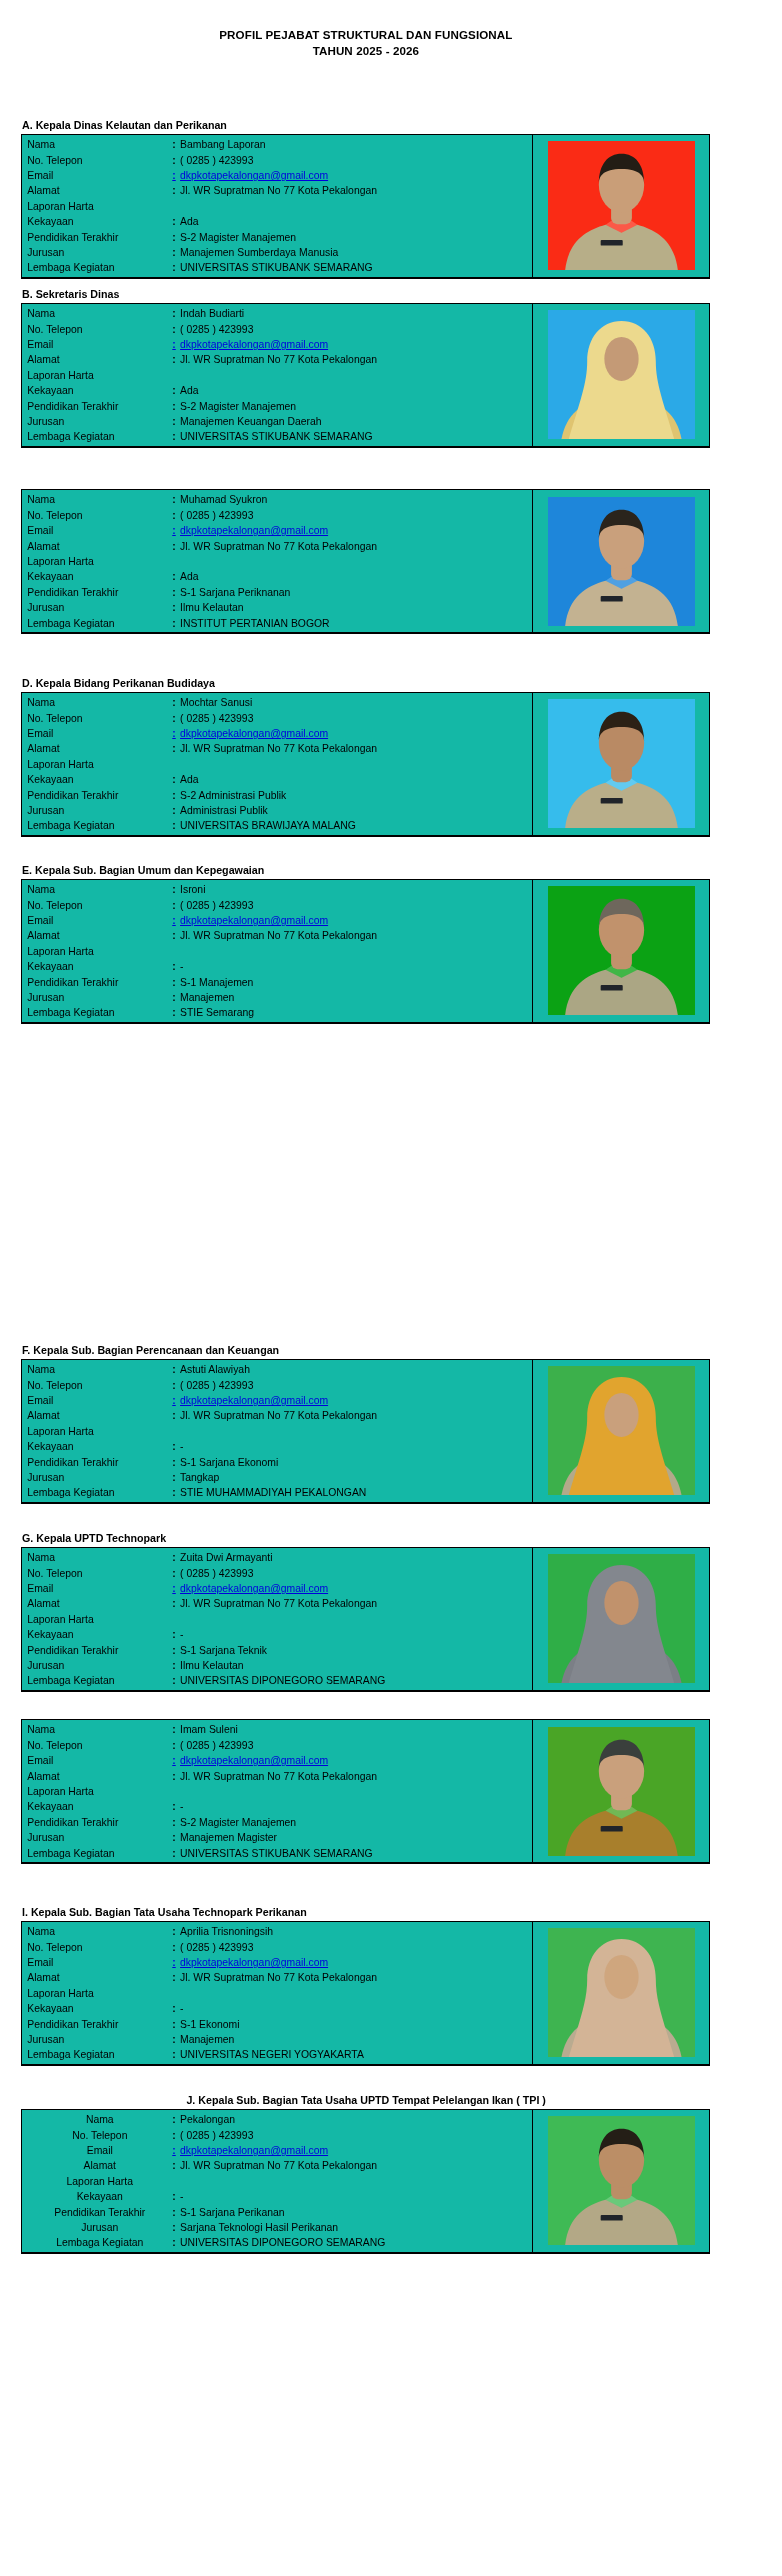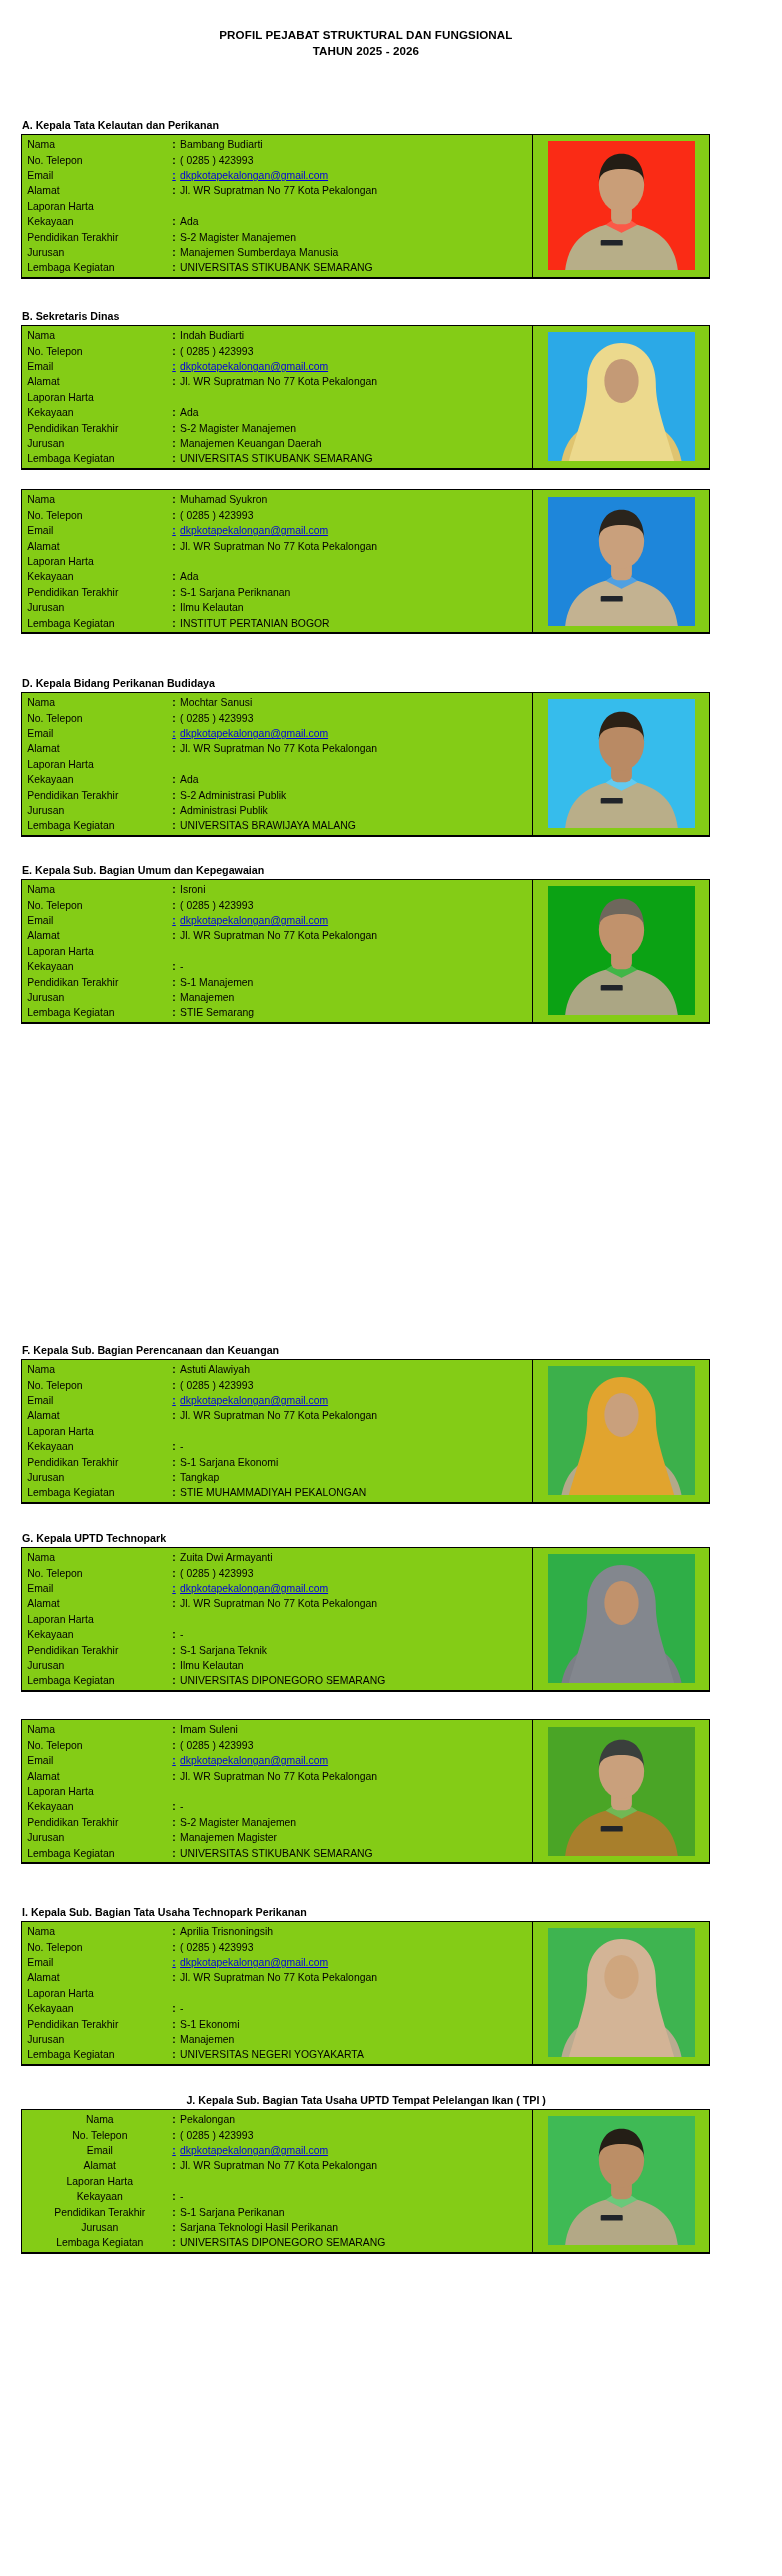--- a/index.html
+++ b/index.html
@@ -12,21 +12,21 @@
   .doc-title{
     position:absolute;top:27px;left:0;width:100%;
     text-align:center;font-weight:bold;font-size:11.6px;line-height:16px;
     letter-spacing:0.1px;
   }
   .profile{position:absolute;left:0;width:100%;}
   .heading{
     margin:0 0 1.8px 0.6px;font-size:10.7px;font-weight:bold;line-height:13px;
   }
   .card{
-    display:flex;box-sizing:border-box;height:145px;background:#84cc16;
+    display:flex;box-sizing:border-box;height:145px;background:#14b8a6;
     border:1.2px solid #000;border-top-width:1.8px;border-bottom-width:2.4px;
   }
   .info{flex:1 1 auto;padding:2.4px 0 0 4.9px;overflow:hidden;}
   .row{display:flex;font-size:10.4px;line-height:15.4px;height:15.4px;white-space:nowrap;}
   .lbl{flex:0 0 145px;}
   .val{display:flex;min-width:0;}
   .sep{font-weight:bold;margin-right:4.3px;}
   .email-link{display:flex;color:#0000dd;text-decoration:underline;cursor:pointer;}
   .email-link .sep{color:#0000dd;}
   .photo-cell{
@@ -45,29 +45,29 @@
 </head>
 <body>
 
 <div class="page">
   <header class="doc-title">
     <div>PROFIL PEJABAT STRUKTURAL DAN FUNGSIONAL</div>
     <div>TAHUN 2025 - 2026</div>
   </header>
   <div id="profiles">
   <section class="profile" style="top: 119px;">
-    <h2 class="heading">A. Kepala Tata Kelautan dan Perikanan</h2>
+    <h2 class="heading">A. Kepala Dinas Kelautan dan Perikanan</h2>
     <div class="card">
       <div class="info">
 
         <div class="row">
           <span class="lbl">Nama</span>
           <span class="val">
                 <span class="sep">:</span>
-                <span>Bambang Budiarti</span>
+                <span>Bambang Laporan</span>
               </span>
         </div>
 
         <div class="row">
           <span class="lbl">No. Telepon</span>
           <span class="val">
                 <span class="sep">:</span>
                 <span>( 0285 ) 423993</span>
               </span>
         </div>
@@ -139,21 +139,21 @@
           <g class="hijab-part">
             <path class="p-shirt" d="M22,211 C30,170 55,152 90,144 L150,144 C185,152 210,170 218,211 Z"></path>
             <path class="p-hijab" d="M120,18 C86,18 64,46 64,84 C64,120 52,150 34,211 L206,211 C188,150 176,120 176,84 C176,46 154,18 120,18 Z"></path>
             <ellipse class="p-skin" cx="120" cy="80" rx="28" ry="36"></ellipse>
           </g>
         </svg>
       </div>
     </div>
   </section>
 
-  <section class="profile" style="top: 310px;">
+  <section class="profile" style="top: 288px;">
     <h2 class="heading">B. Sekretaris Dinas</h2>
     <div class="card">
       <div class="info">
 
         <div class="row">
           <span class="lbl">Nama</span>
           <span class="val">
                 <span class="sep">:</span>
                 <span>Indah Budiarti</span>
               </span>

